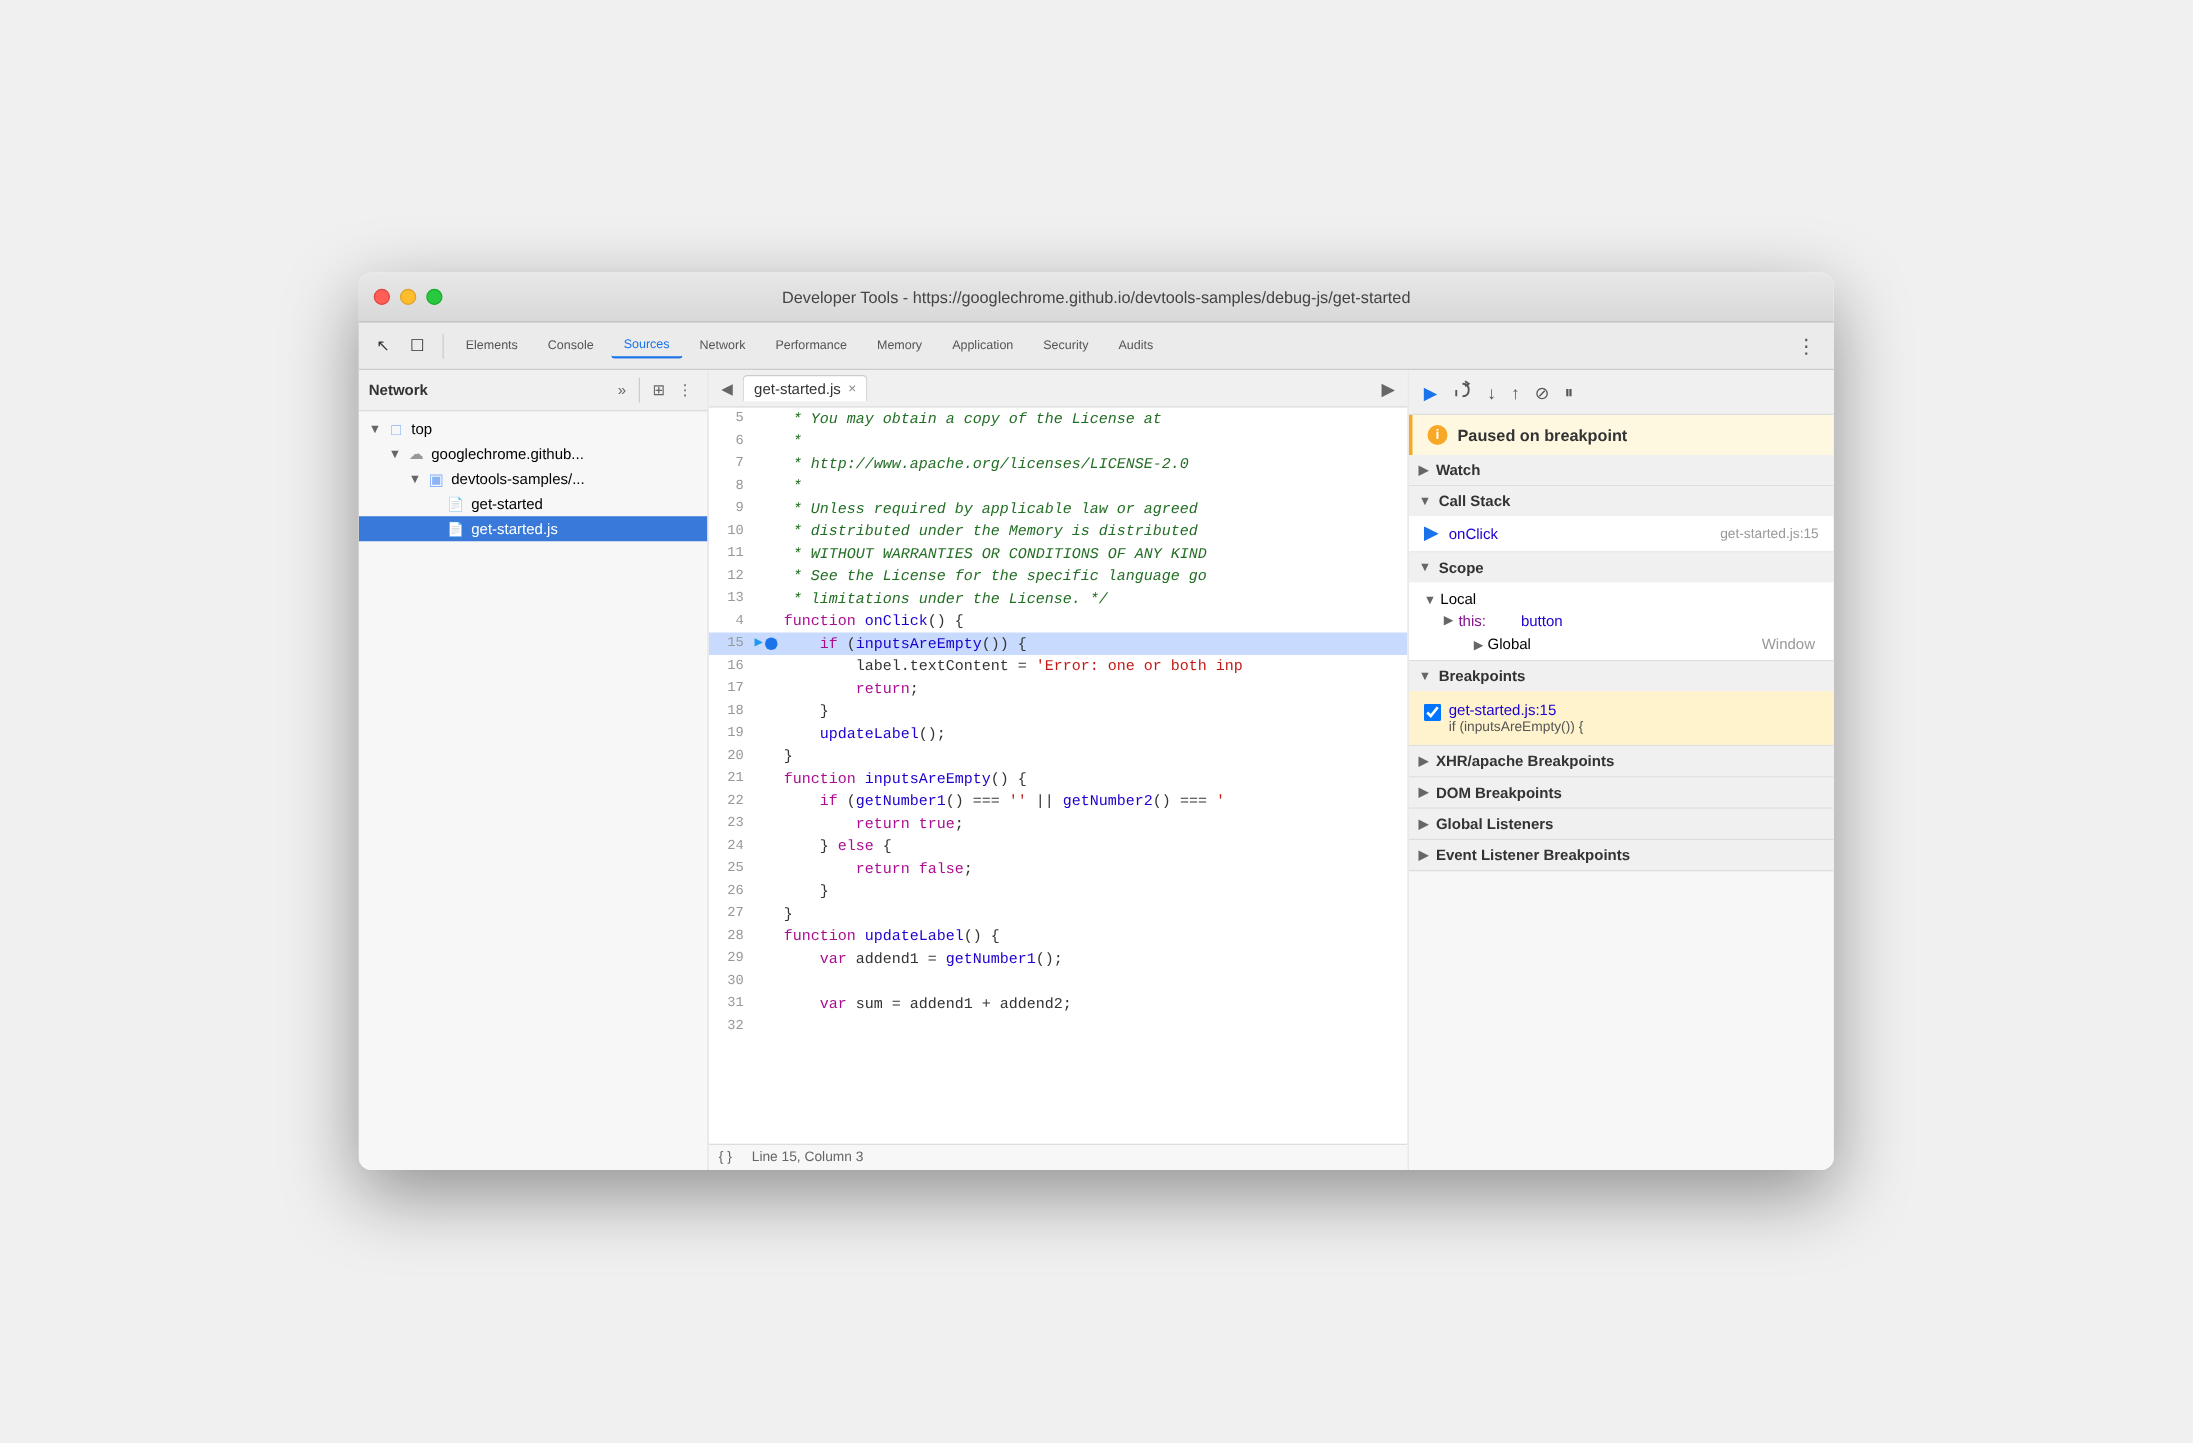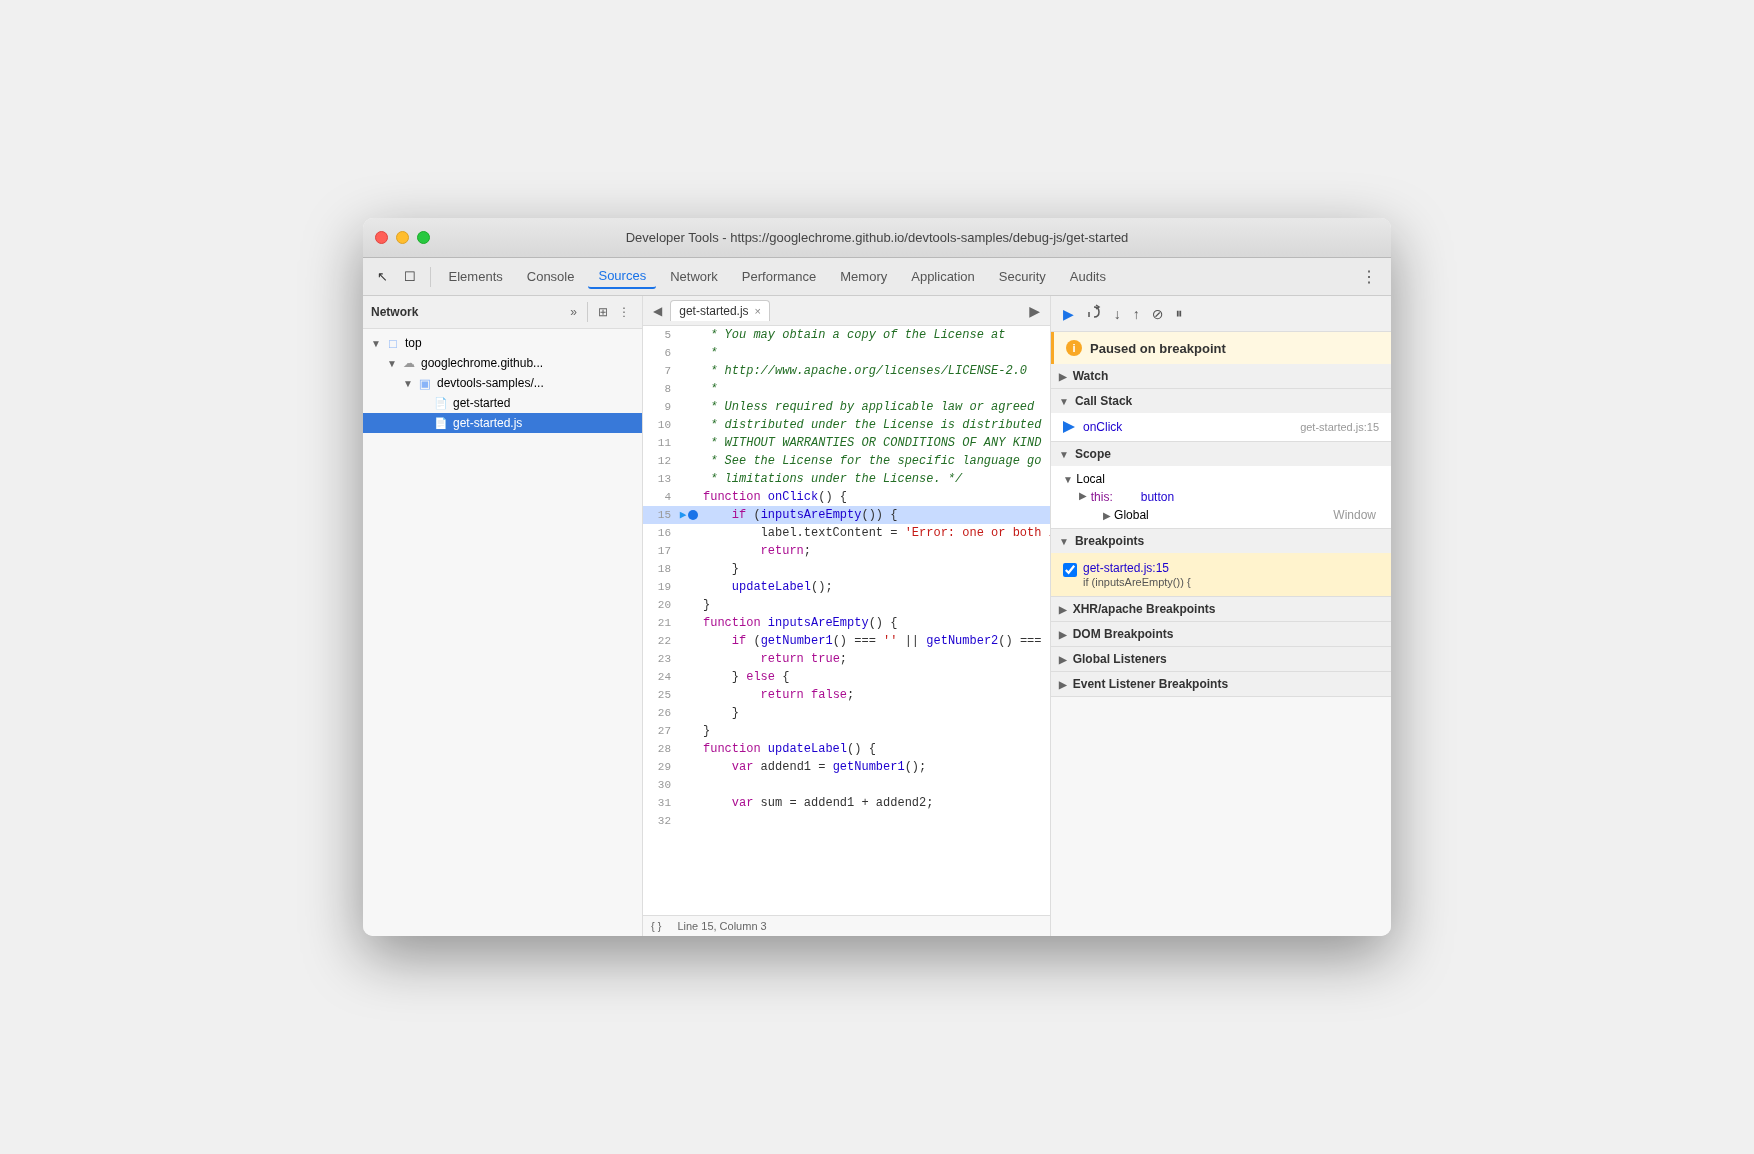--- a/index.html
+++ b/index.html
@@ -5,21 +5,21 @@
     * { box-sizing: border-box; margin: 0; padding: 0; }
     body {
       font-family: -apple-system, BlinkMacSystemFont, 'Helvetica Neue', Arial, sans-serif;
       background: #f0f0f0;
       display: flex;
       justify-content: center;
       align-items: center;
       min-height: 100vh;
     }
     .window {
-      width: 1028px;
+      width: 1180px;
       background: #f7f7f7;
       border-radius: 10px;
       box-shadow: 0 20px 60px rgba(0,0,0,0.4);
       overflow: hidden;
     }
     
     .titlebar {
       background: linear-gradient(to bottom, #e8e8e8, #d8d8d8);
       border-bottom: 1px solid #b8b8b8;
       height: 40px;
@@ -66,21 +66,21 @@
       cursor: pointer;
       font-size: 13px;
       color: #333;
       border-radius: 3px;
     }
     .toolbar-tab {
       background: none;
       border: none;
       padding: 4px 10px;
       cursor: pointer;
-      font-size: 13px;
+      font-size: 10px;
       color: #555;
       border-radius: 3px;
     }
     .toolbar-tab.active {
       color: #1a73e8;
       border-bottom: 2px solid #1a73e8;
     }
     .toolbar-sep {
       width: 1px;
       height: 20px;
@@ -532,21 +532,21 @@
           <span class="line-code cm"> *</span>
         </div>
         <div class="code-line">
           <span class="line-num">9</span>
           <span class="line-arrow"></span>
           <span class="line-code cm"> * Unless required by applicable law or agreed</span>
         </div>
         <div class="code-line">
           <span class="line-num">10</span>
           <span class="line-arrow"></span>
-          <span class="line-code cm"> * distributed under the License is distributed</span>
+          <span class="line-code cm"> * distributed under the Memory is distributed</span>
         </div>
         <div class="code-line">
           <span class="line-num">11</span>
           <span class="line-arrow"></span>
           <span class="line-code cm"> * WITHOUT WARRANTIES OR CONDITIONS OF ANY KIND</span>
         </div>
         <div class="code-line">
           <span class="line-num">12</span>
           <span class="line-arrow"></span>
           <span class="line-code cm"> * See the License for the specific language go</span>

